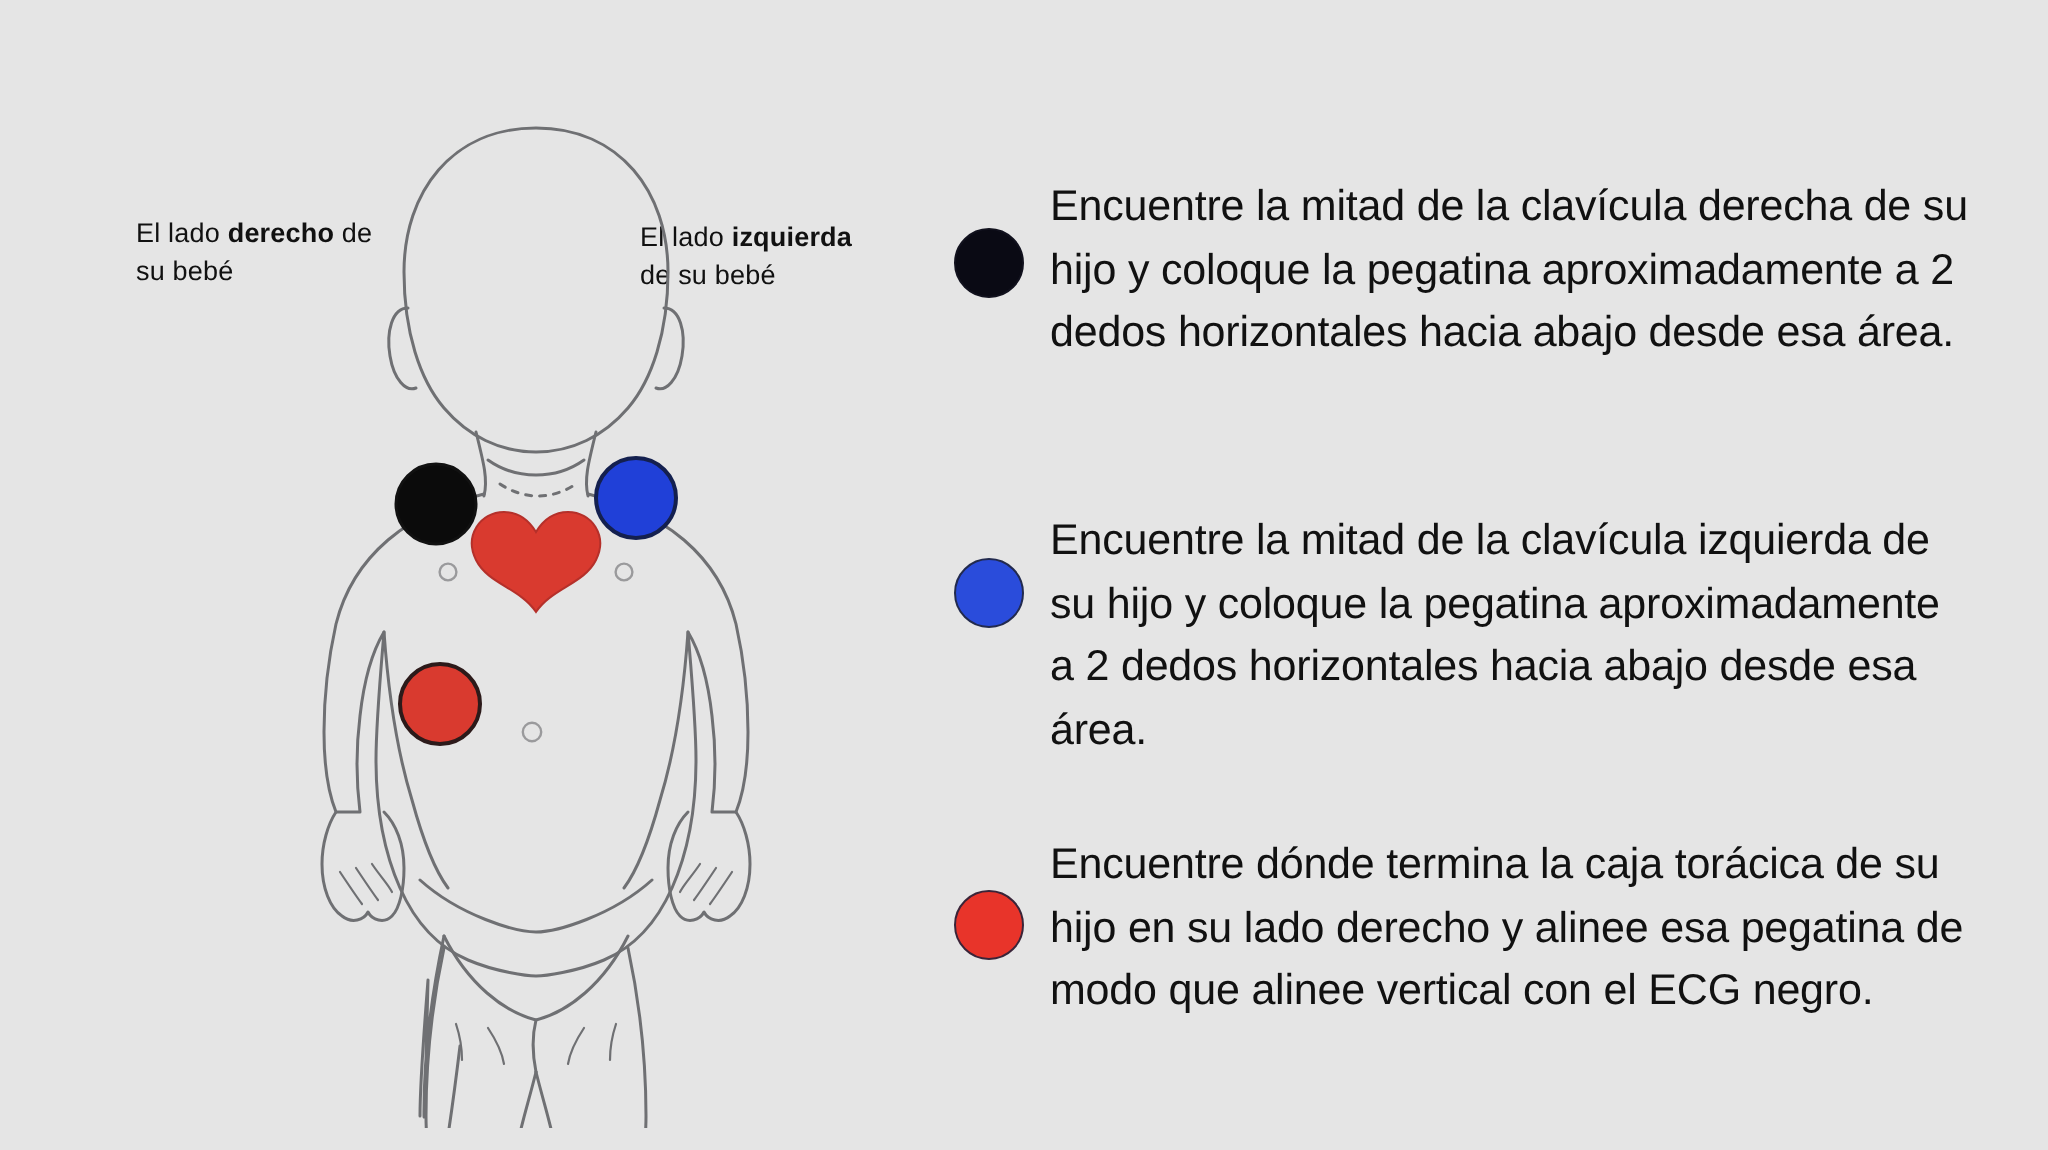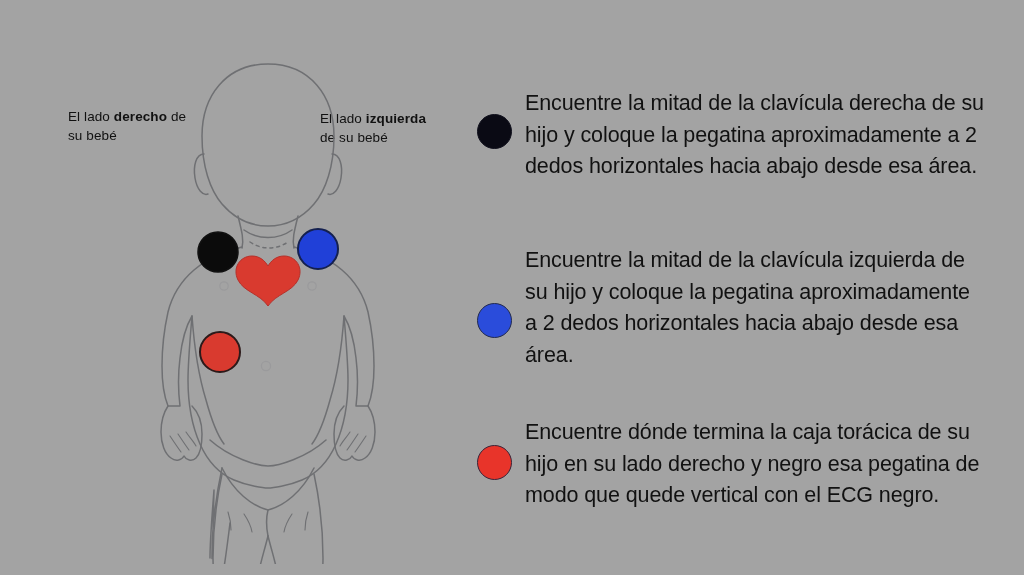--- a/index.html
+++ b/index.html
@@ -13,21 +13,21 @@
     height: 575px;
     overflow: hidden;
     font-family: "Liberation Sans", sans-serif;
     color: #0d0d0d;
     position: relative;
   }
 
   #slide {
     position: absolute;
     inset: 0;
-    background: #a3a3a3;
+    background: #e5e5e5;
   }
 
   
   #figure-panel {
     position: absolute;
     left: 0;
     top: 0;
     width: 455px;
     height: 575px;
   }
@@ -69,21 +69,21 @@
     height: 575px;
   }
 
   .instruction-row {
     position: absolute;
     display: flex;
     align-items: flex-start;
     width: 528px;
   }
   #instruction-1 { left: 8px; top: 88px; }
-  #instruction-2 { left: 8px; top: 245px; align-items: center; }
+  #instruction-2 { left: 8px; top: 255px; }
   #instruction-3 { left: 8px; top: 417px; }
 
   .bullet-wrap {
     width: 62px;
     flex: 0 0 62px;
     display: flex;
     justify-content: center;
     align-items: center;
   }
   #instruction-1 .bullet-wrap { padding-top: 26px; }
@@ -226,17 +226,17 @@
       <span class="bullet-wrap">
         <span class="bullet bullet-blue"></span>
       </span>
       <span class="instruction-text">Encuentre la mitad de la clavícula izquierda de su hijo y coloque la pegatina aproximadamente a 2 dedos horizontales hacia abajo desde esa área.</span>
     </div>
 
     <div id="instruction-3" class="instruction-row">
       <span class="bullet-wrap">
         <span class="bullet bullet-red"></span>
       </span>
-      <span class="instruction-text">Encuentre dónde termina la caja torácica de su hijo en su lado derecho y negro esa pegatina de modo que quede vertical con el ECG negro.</span>
+      <span class="instruction-text">Encuentre dónde termina la caja torácica de su hijo en su lado derecho y alinee esa pegatina de modo que alinee vertical con el ECG negro.</span>
     </div>
 
   </div>
 </div>
 
 </body></html>

